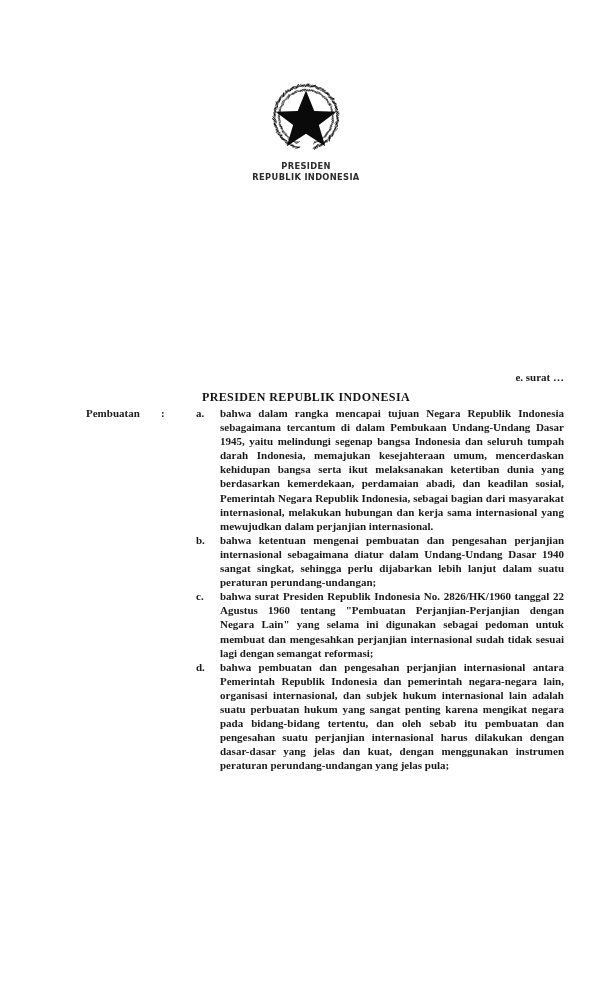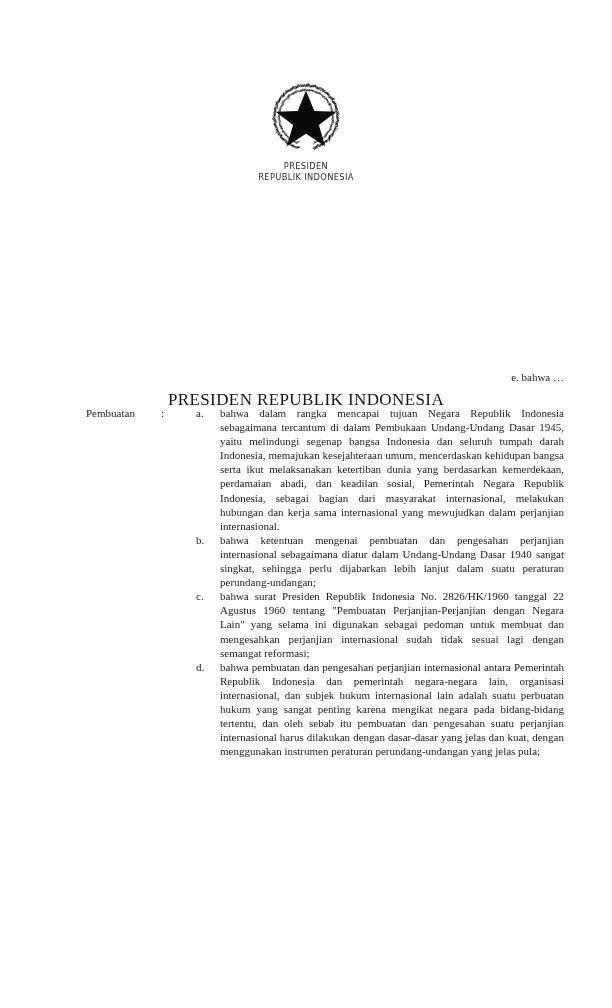--- a/index.html
+++ b/index.html
@@ -15,20 +15,21 @@
     font-family: "Liberation Serif", "DejaVu Serif", serif;
     color: #1a1a1a;
     overflow: hidden;
   }
 
   .page {
     position: absolute;
     left: 0; top: 0;
     width: 612px;
     height: 764px;
+    font-weight: bold;
   }
 
   
   .emblem-block {
     position: absolute;
     left: 0;
     top: 78px;
     width: 612px;
     text-align: center;
   }
@@ -64,21 +65,21 @@
   .t-gap-1 { margin-top: 24px; }
   .t-gap-2 { margin-top: 24px; }
   .t-gap-3 { margin-top: 24px; }
 
   .presiden-heading {
     position: absolute;
     left: 0;
     top: 390px;
     width: 612px;
     text-align: center;
-    font-size: 17px;
+    font-size: 12px;
     letter-spacing: 0.4px;
     color: #141414;
   }
 
   
   .considerations {
     position: absolute;
     left: 0;
     top: 406px;
     width: 612px;
@@ -375,15 +376,15 @@
       </div>
 
       <div class="cons-item">
         <span class="cons-marker">d.</span>
         <span class="cons-text">bahwa pembuatan dan pengesahan perjanjian internasional antara Pemerintah Republik Indonesia dan pemerintah negara-negara lain, organisasi internasional, dan subjek hukum internasional lain adalah suatu perbuatan hukum yang sangat penting karena mengikat negara pada bidang-bidang tertentu, dan oleh sebab itu pembuatan dan pengesahan suatu perjanjian internasional harus dilakukan dengan dasar-dasar yang jelas dan kuat, dengan menggunakan instrumen peraturan perundang-undangan yang jelas pula;</span>
       </div>
 
     </div>
   </div>
 
-  <div class="continuation" style="top: 370px;">e.  bahwa …</div>
+  <div class="continuation" style="top: 370px;">e.  surat …</div>
 
 </div>
 
 </body></html>

